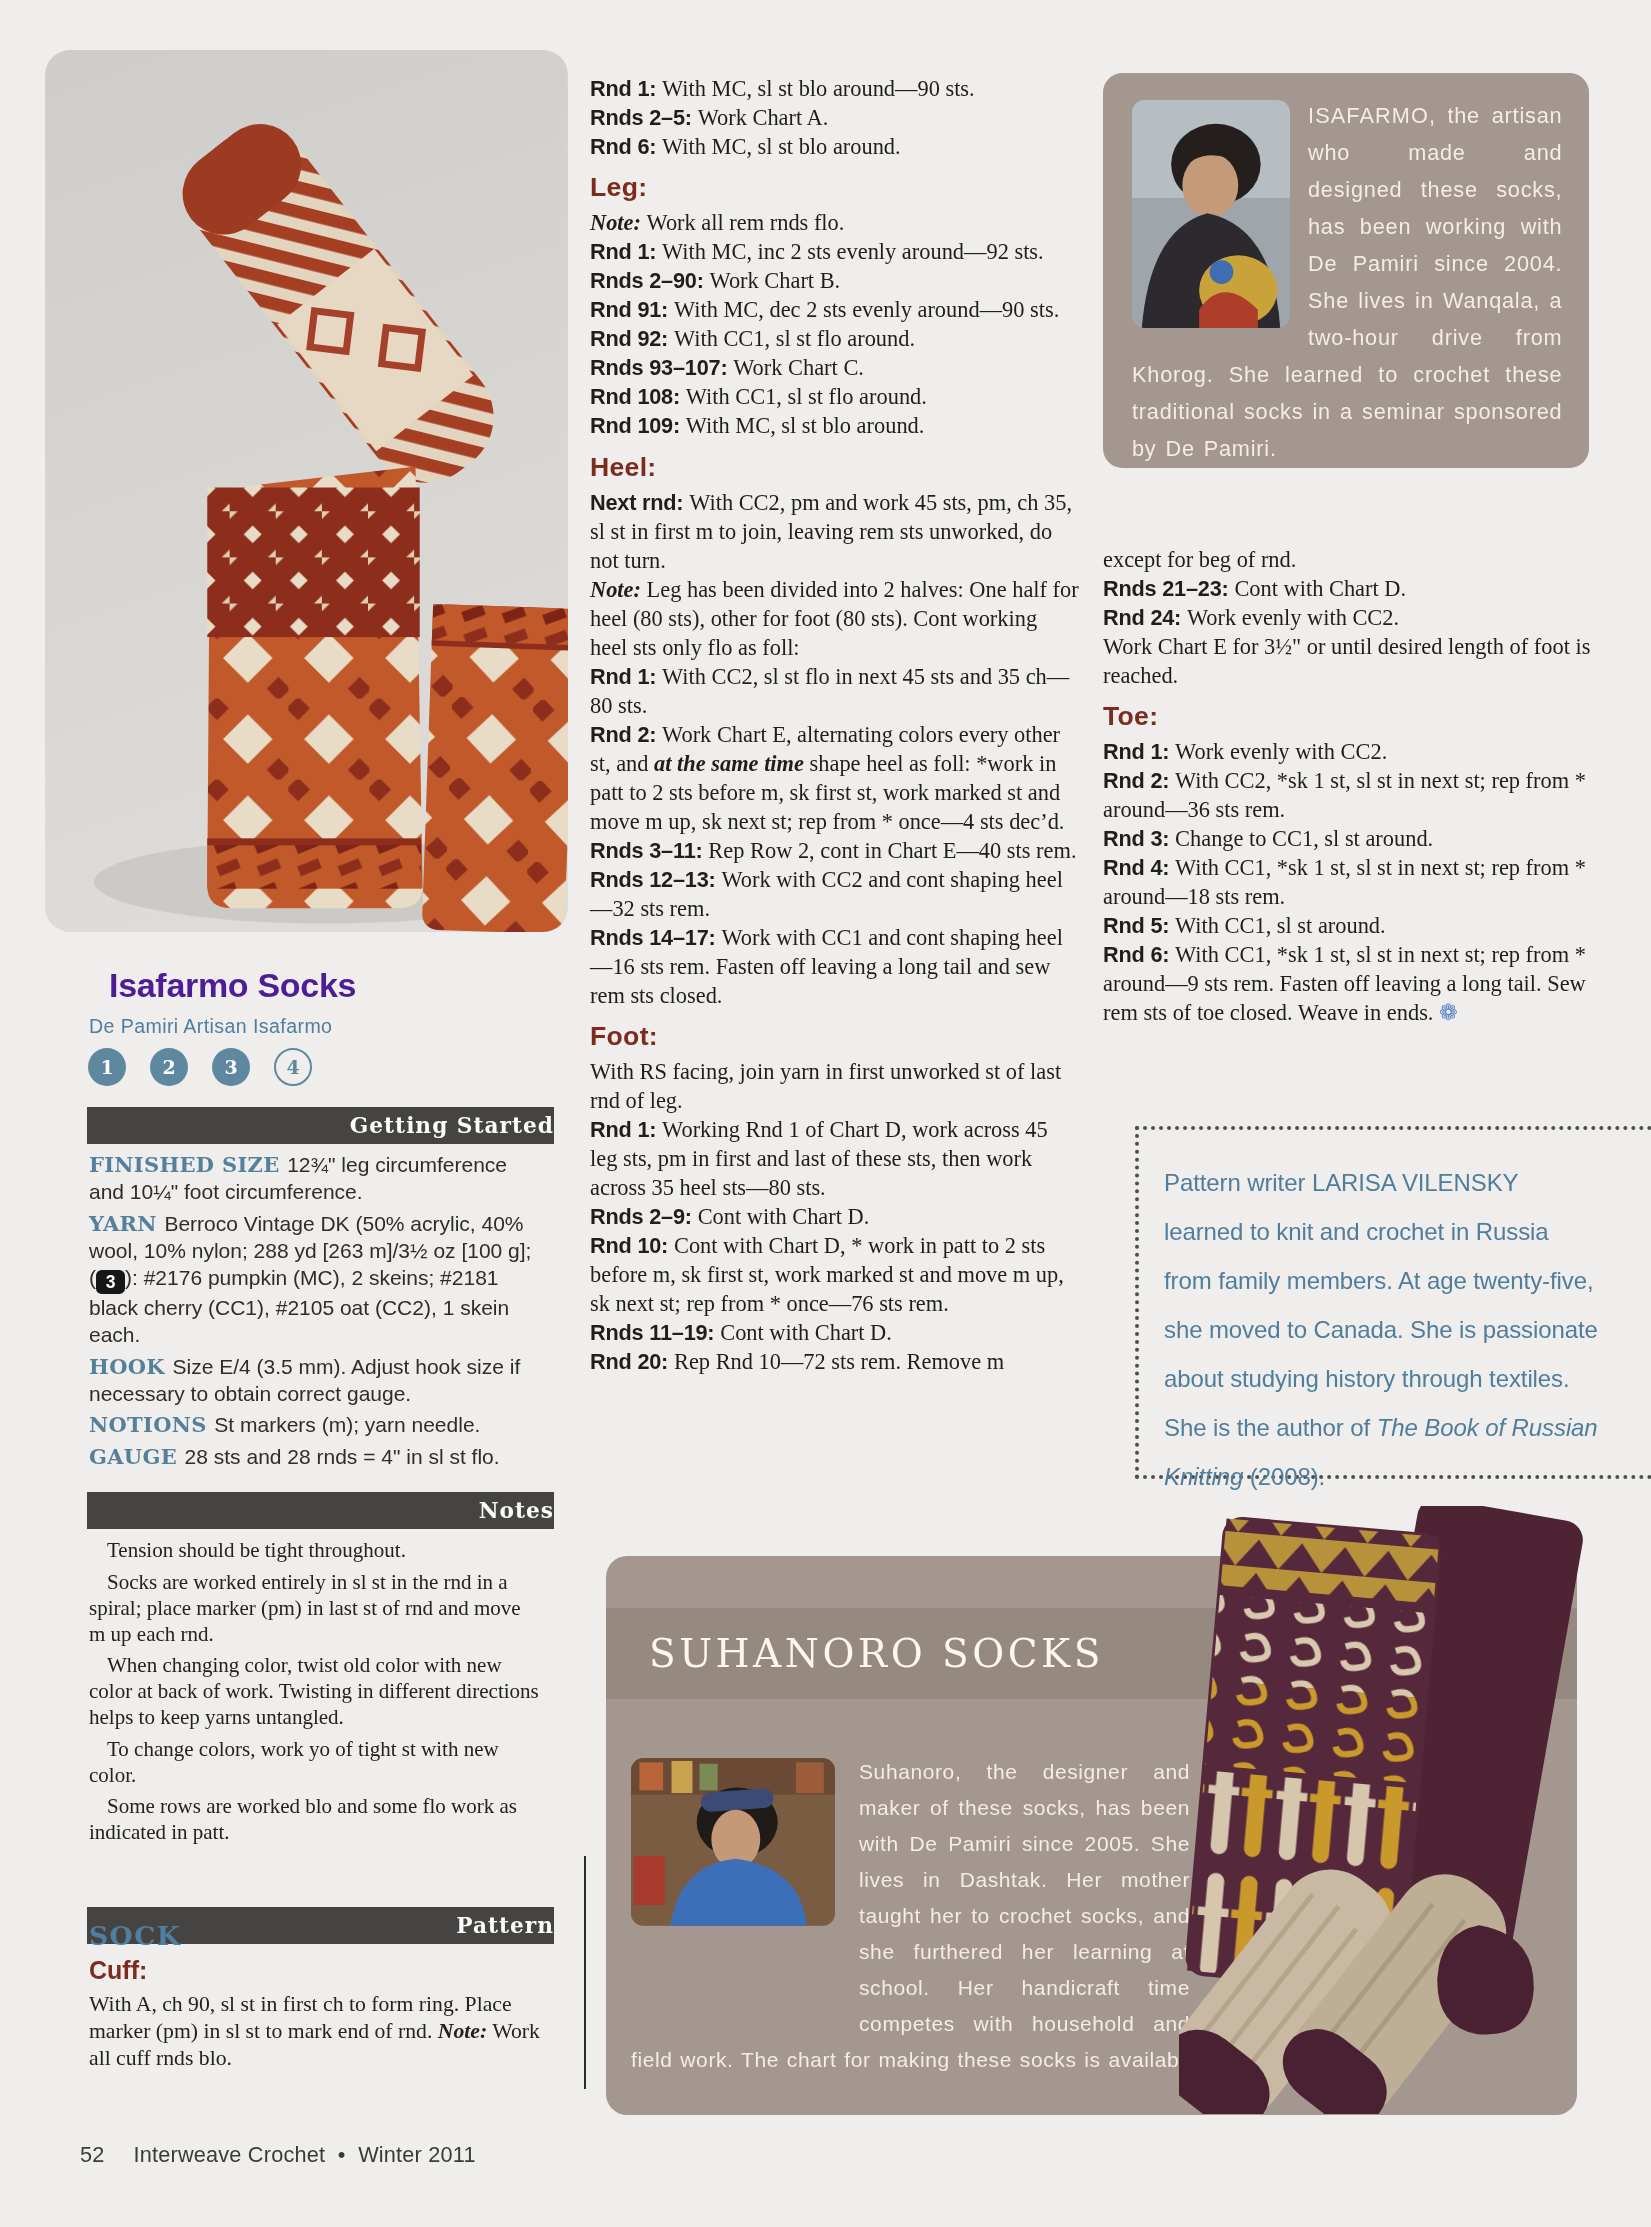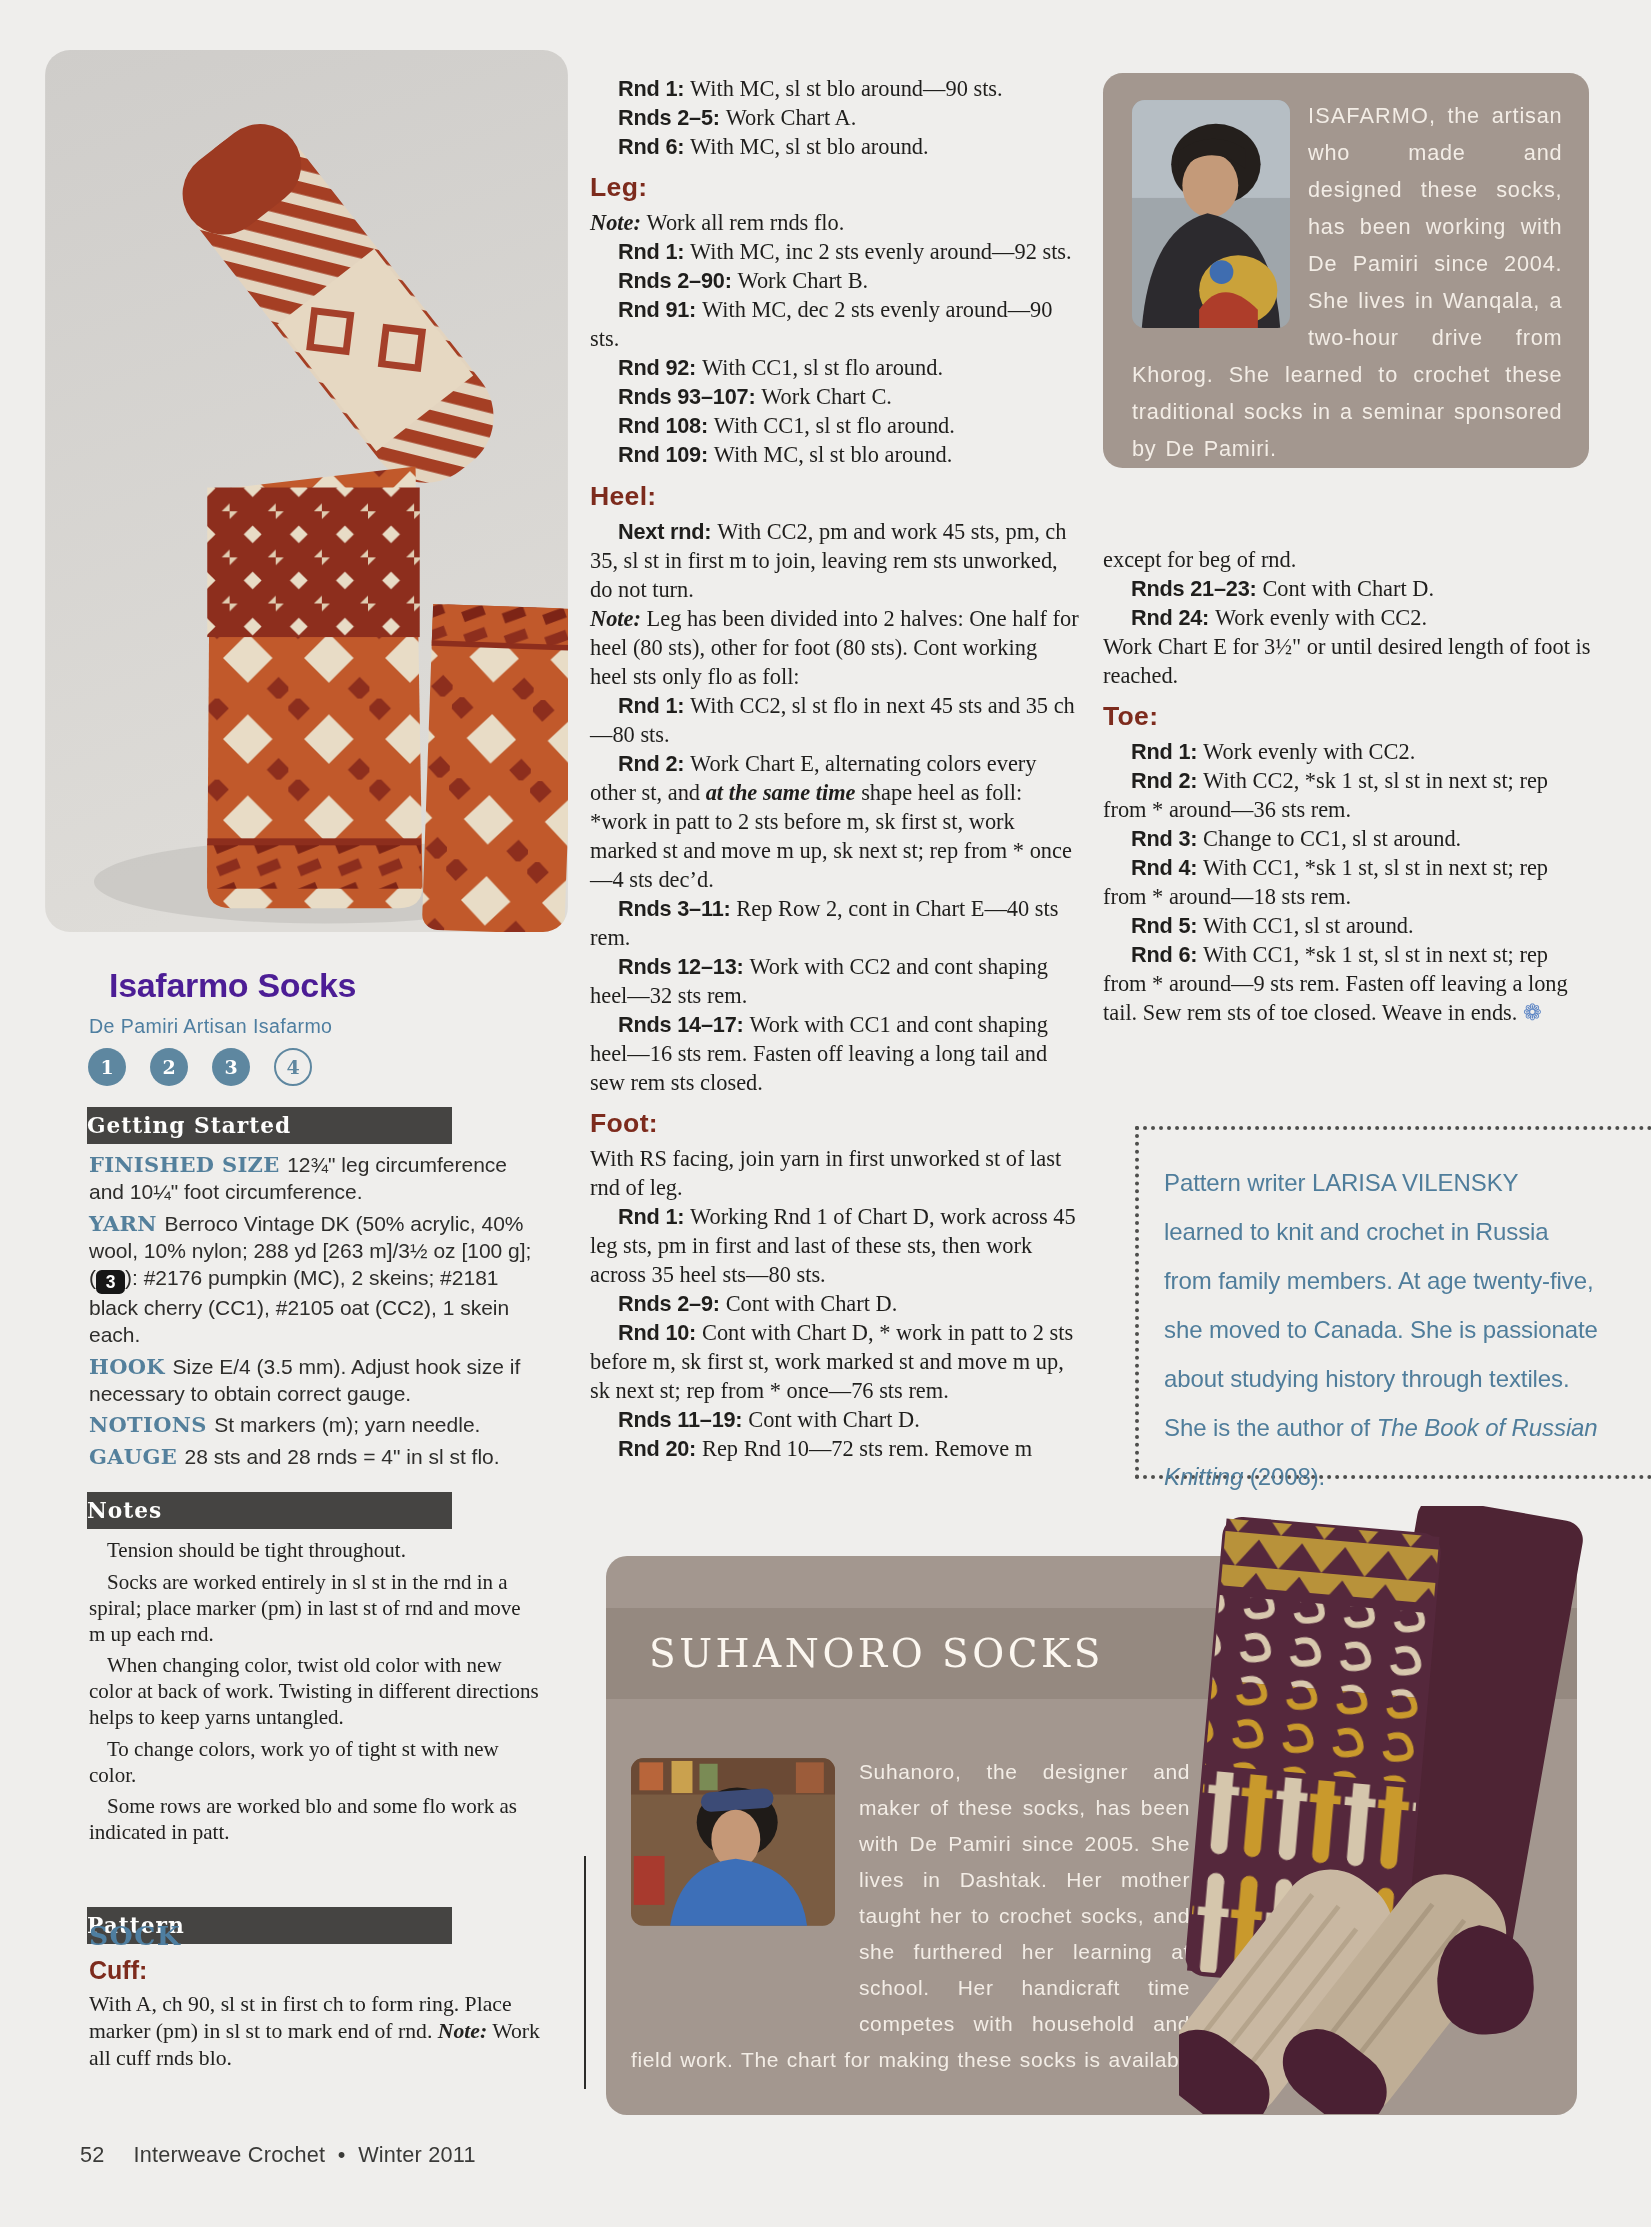--- a/index.html
+++ b/index.html
@@ -13,23 +13,23 @@
   
   #page-title{left:89px;top:966px;font-family:"Liberation Sans",sans-serif;font-weight:bold;
               font-size:34px;color:#4c1d95;letter-spacing:-0.3px;margin-left:20px;}
   #byline{left:89px;top:1015px;font-size:19.6px;color:#4e7ea0;letter-spacing:0.4px;}
   #difficulty{left:88px;top:1048px;display:flex;gap:24px;}
   .diff-circle{width:38px;height:38px;border-radius:50%;background:#5e87a0;color:#fff;
                font-family:"DejaVu Serif",serif;font-weight:bold;font-size:19px;line-height:38px;
                text-align:center;box-sizing:border-box;}
   .diff-circle.outlined{background:#efeeec;border:2.1px solid #5e87a0;color:#5e87a0;line-height:34px;}
 
-  .bar{position:absolute;left:87px;width:365px;height:37px;background:#454442;color:#fdfdfc;
+  .bar{position:absolute;left:87px;width:437px;height:37px;background:#454442;color:#fdfdfc;
        font-family:"DejaVu Serif",serif;font-weight:bold;font-size:21.7px;line-height:37px;
-       text-align:left;letter-spacing:1px;}
+       text-align:right;letter-spacing:1px;padding-left:30px;}
   #gs-bar{top:1107px;} #notes-bar{top:1492px;} #pattern-bar{top:1875px;margin-top:32px;}
 
   #gs-list{left:89px;top:1151px;width:453px;}
   .gs-item{margin:0 0 4.9px;font-size:21px;line-height:27px;color:#2e2d2b;
            font-family:"Liberation Sans",sans-serif;}
   .gs-label{font-family:"DejaVu Serif",serif;font-weight:bold;color:#54809c;letter-spacing:0.3px;}
   .yarn-badge{display:inline-block;background:#161616;color:#fff;border-radius:5.6px;width:29px;
               height:24px;font-weight:bold;font-size:17.5px;line-height:24px;text-align:center;
               vertical-align:-2.8px;}
 
@@ -43,21 +43,21 @@
   #cuff-text{left:89px;top:1991px;width:453px;font-family:"Liberation Serif",serif;font-size:21.7px;
              line-height:27px;color:#232220;}
   .cuff-note-lbl{font-weight:bold;font-style:italic;}
 
   #divider{left:584px;top:1856px;width:2.1px;height:233px;background:#2c2c2a;}
 
   
   #col2{left:590px;top:74px;width:489px;}
   #col3{left:1103px;top:545px;width:489px;}
   .step{margin:0;font-family:"Liberation Serif",serif;font-size:22.4px;line-height:29px;color:#1f1e1c;}
-  .step-lbl{font-family:"Liberation Sans",sans-serif;font-weight:bold;font-size:21.7px;letter-spacing:-0.2px;margin-left:28px;}
+  .step-lbl{font-family:"Liberation Sans",sans-serif;font-weight:bold;font-size:21.7px;letter-spacing:-0.2px;}
   .note-lbl{font-family:"Liberation Serif",serif;font-weight:bold;font-style:italic;}
   .subhead{margin:11.2px 0 5.6px;font-family:"Liberation Sans",sans-serif;font-weight:bold;font-size:26.6px;
            line-height:1.15;color:#7d2b1d;letter-spacing:0.3px;}
   .emph{font-weight:bold;font-style:italic;}
   .flower{color:#5b84c4;}
 
   
   #isa-box{left:1103px;top:73px;width:486px;height:395px;background:#a3978f;border-radius:19.6px;}
   #isa-inner{padding:24px 26.6px 0 29px;}
   #isa-photo{float:left;width:158px;height:228px;margin:2.8px 18px 9.8px 0;border-radius:12.6px;overflow:hidden;}

